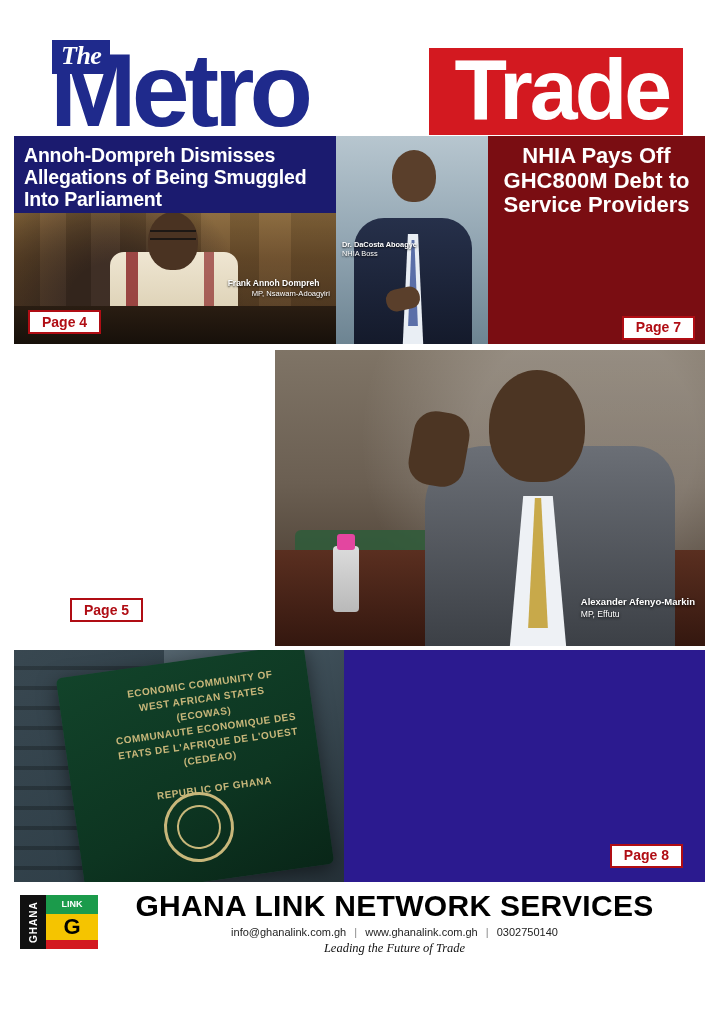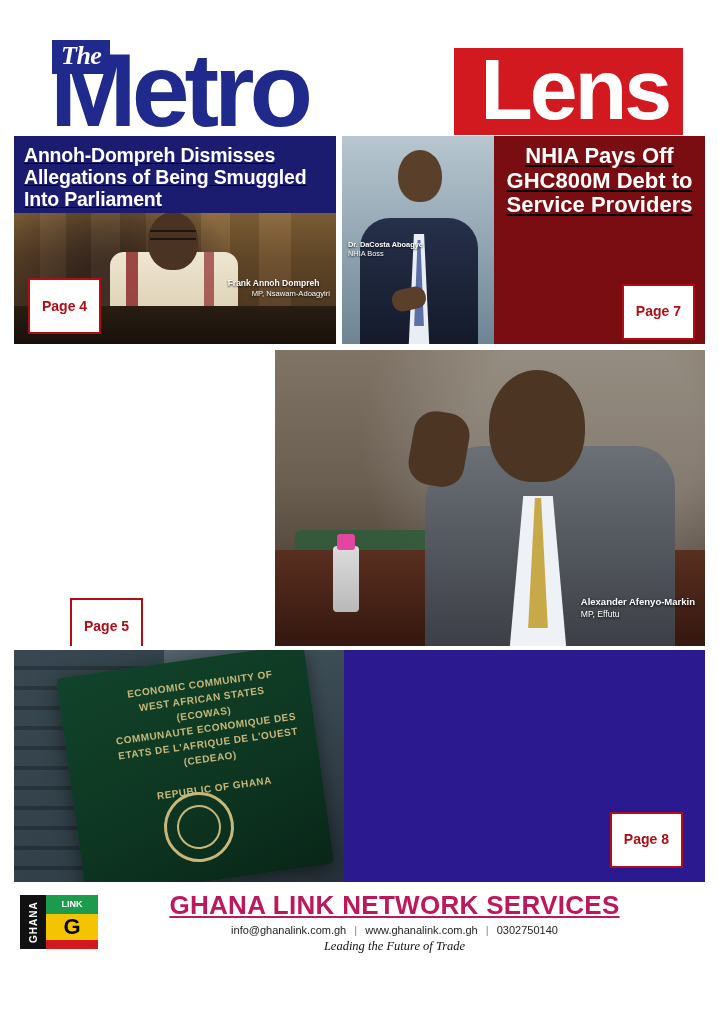--- a/index.html
+++ b/index.html
@@ -96,24 +96,23 @@
     width: 14px; height: 14px; border-radius: 50%;
     background: #d31920; color: #fff;
     display: flex; align-items: center; justify-content: center;
     font-size: 9px;
   }
   .phone-lines { line-height: 1.25; font-size: 8.8px; }
 
   
   .top-row {
     display: flex;
-    gap: 6px;
+    gap: 0;
     margin-top: 6px;
     height: 208px;
-    text-decoration: underline;
   }
   .story-left {
     width: 322px;
     background: #1b1b6f;
     position: relative;
     overflow: hidden;
   }
   .story-left .headline {
     color: #fff;
     font-weight: bold;
@@ -183,21 +182,21 @@
   }
   .caption-white .sub { font-weight: normal; font-size: 7.6px; margin-left: 24px; }
 
   .page-tag {
     display: inline-block;
     background: #ffffff;
     color: #b00d14;
     font-weight: bold;
     border: 2px solid #b00d14;
     font-size: 14px;
-    padding: 18px 12px;
+    padding: 2px 12px;
   }
   .page-tag-abs { position: absolute; }
 
   .story-right {
     flex: 1;
     display: flex;
     background: #7a0d12;
     position: relative;
     overflow: hidden;
   }
@@ -393,39 +392,39 @@
     display: flex; align-items: center; justify-content: center;
     writing-mode: vertical-rl; transform: rotate(180deg);
     letter-spacing: 1px;
   }
   .gl-logo .right { flex: 1; display: flex; flex-direction: column; }
   .gl-logo .r1 { flex: 1; background: #1b9b4b; color:#fff; font-size:9px; font-weight:bold; display:flex; align-items:center; justify-content:center; }
   .gl-logo .r2 { flex: 1.4; background: #f5c400; color:#000; font-size:22px; font-weight:bold; display:flex; align-items:center; justify-content:center; }
   .gl-logo .r3 { height: 9px; background: #d31920; }
   .footer-text { flex: 1; text-align: center; margin-left: -24px; }
   .footer-title {
-    font-weight: bold; font-size: 26px; color: #be185d; letter-spacing: .3px; text-decoration: underline;
+    font-weight: bold; font-size: 30px; color: #000000; letter-spacing: .3px;
   }
   .footer-contacts { font-size: 11px; color: #222; margin-top: 3px; }
   .footer-contacts .bar { color:#888; padding: 0 5px; }
   .footer-slogan {
     font-family: "Liberation Serif", serif;
     font-style: italic; font-size: 12.5px; color: #111; margin-top: 3px;
   }
 </style>
 </head>
 <body>
 
 <div class="page">
 
   <div class="masthead">
     <div class="the-badge">The</div>
     <div class="metro">Metro</div>
     <div class="lens-block">
-      <div class="lens">Lens</div>
+      <div class="lens">Trade</div>
     </div>
     <div class="tagline">RELEVANCE OUR PRIDE —</div>
   </div>
 
 
   <div class="top-row">
 
     <div class="story-left">
       <div class="headline">Annoh-Dompreh Dismisses Allegations of Being Smuggled Into Parliament</div>
       <div class="photo-annoh">

